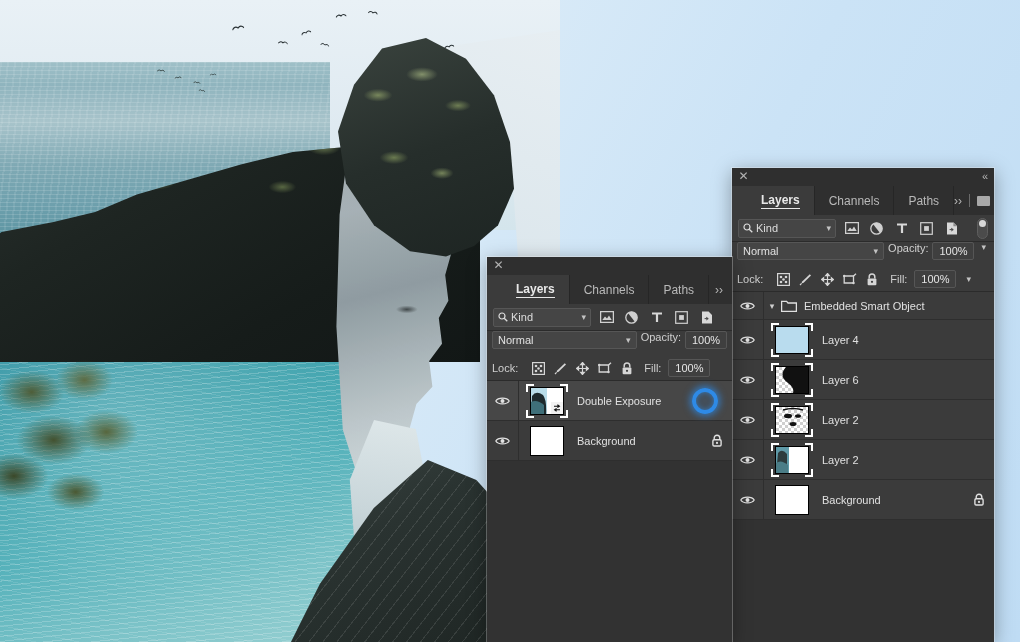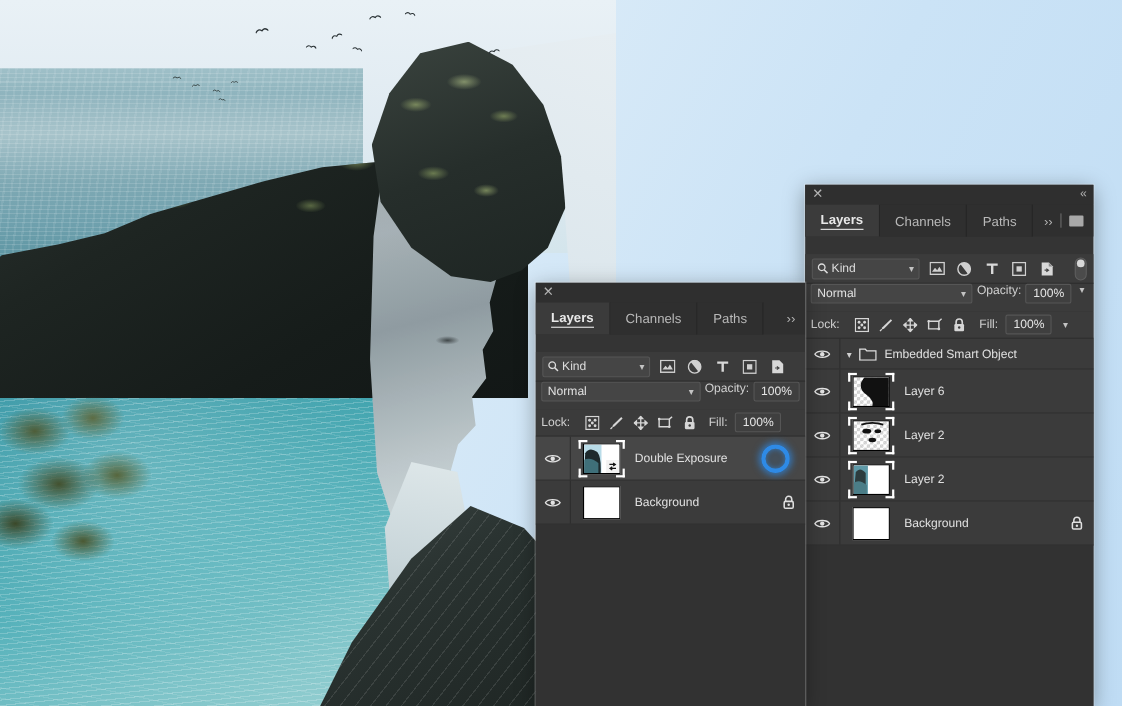--- a/index.html
+++ b/index.html
@@ -194,34 +194,34 @@
   }
   .tab{
     display:flex; align-items:center; padding:0 14px;
     font-size:12px; color:#b9b9b9; background:#2f2f2f;
     border-right:1px solid #262626;
   }
   .tab.active{
     background:#3b3b3b; color:#e8e8e8; font-weight:bold;
   }
   .tab.active span{
-    border-bottom:1px solid #e8e8e8; padding-bottom:1px;
+    border-bottom:1px solid #e8e8e8; padding-bottom:1px;margin-left:15px;
   }
   .tabbar-right{
     margin-left:auto; display:flex; align-items:center; gap:7px;
     padding-right:9px; color:#b4b4b4; font-size:12px;
   }
   .tab-div{ width:1px; height:13px; background:#6a6a6a; }
   .tab-menu-icon{
     width:13px; height:10px; background:#a8a8a8; border-radius:1px;
     display:block;
   }
   .filter-row{
     height:27px; background:#3b3b3b; display:flex; align-items:center;
-    padding:0 6px; gap:6px; border-bottom:1px solid #2b2b2b;margin-top:16px;
+    padding:0 6px; gap:6px; border-bottom:1px solid #2b2b2b;
   }
   .kind-select{
     width:98px; height:19px; background:#454545; border:1px solid #565656;
     border-radius:2px; display:flex; align-items:center; padding:0 4px;
     font-size:11px; color:#ddd; position:relative;
   }
   .kind-select .mag{ margin-right:3px; display:flex; }
   .kind-select .chev{ margin-left:auto; font-size:9px; color:#c3c3c3; }
   .ficon{ width:19px; height:19px; display:flex; align-items:center; justify-content:center; }
   .toggle-pill{
@@ -521,20 +521,39 @@
       </div>
       <span class="disclose">▾</span>
       <span class="folder-ic">
         <svg width="16" height="13" viewBox="0 0 16 13">
             <path d="M0.6 2.4 H5.6 L7 4 H15.4 V12.4 H0.6 Z" fill="none" stroke="#e0e0e0" stroke-width="1.3"></path>
           </svg>
       </span>
       <span class="layer-name" style="padding-left:6px">Embedded Smart Object</span>
     </div>
 
+    <div class="layer-row">
+      <div class="eye-cell">
+        <svg width="15" height="10" viewBox="0 0 15 10">
+            <path d="M0.8 5 C3 1.2 12 1.2 14.2 5 C12 8.8 3 8.8 0.8 5 Z" fill="none" stroke="#e2e2e2" stroke-width="1.2"></path>
+            <circle cx="7.5" cy="5" r="2" fill="#e2e2e2"></circle>
+          </svg>
+      </div>
+      <div class="thumb-cell">
+        <div class="bracketed">
+          <span class="br tl"></span>
+            <span class="br tr"></span>
+            <span class="br bl"></span>
+            <span class="br br2"></span>
+          <div class="thumb" style="background:#b9dcee"></div>
+        </div>
+      </div>
+      <span class="layer-name">Layer 4</span>
+      <span class="row-lock"></span>
+    </div>
 
     <div class="layer-row">
       <div class="eye-cell">
         <svg width="15" height="10" viewBox="0 0 15 10">
             <path d="M0.8 5 C3 1.2 12 1.2 14.2 5 C12 8.8 3 8.8 0.8 5 Z" fill="none" stroke="#e2e2e2" stroke-width="1.2"></path>
             <circle cx="7.5" cy="5" r="2" fill="#e2e2e2"></circle>
           </svg>
       </div>
       <div class="thumb-cell">
         <div class="bracketed">

